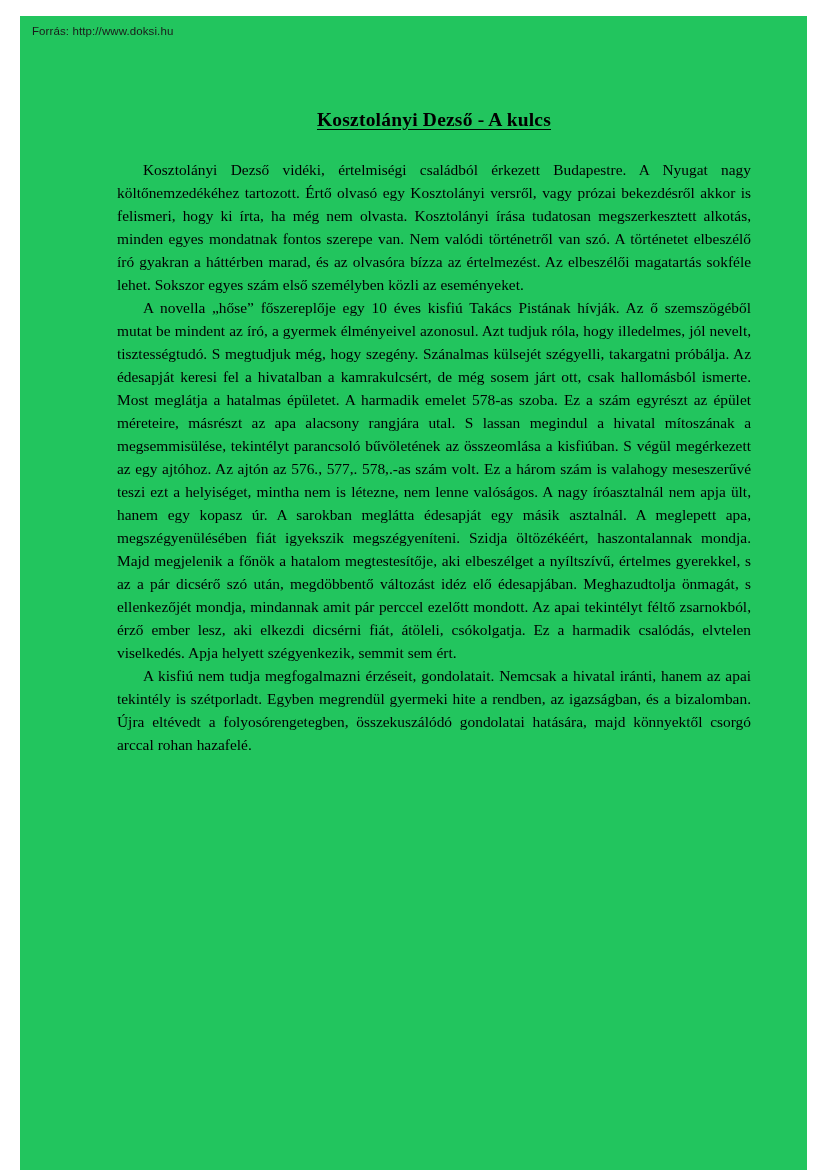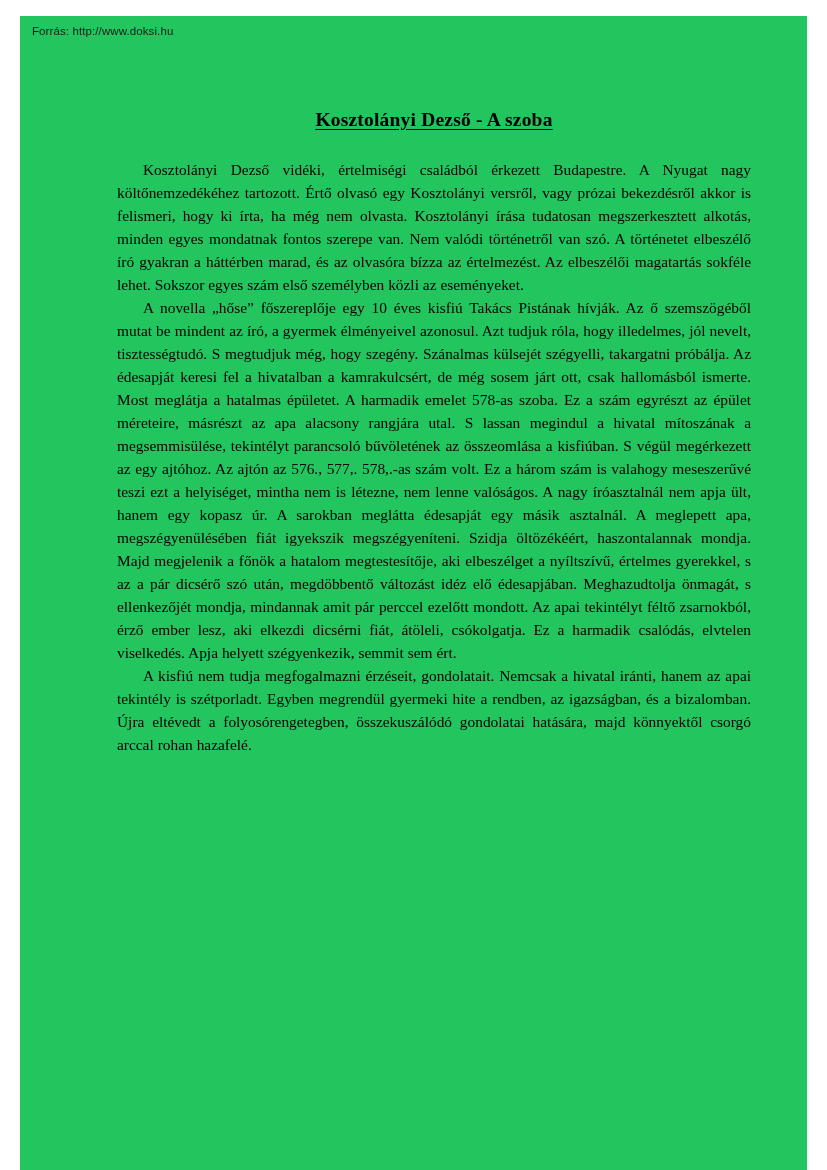--- a/index.html
+++ b/index.html
@@ -69,21 +69,21 @@
 </style>
 </head>
 <body>
 
 <div class="page">
 
   <div class="source-header">Forrás: http://www.doksi.hu</div>
 
   <div class="doc-body">
 
-    <h1 class="doc-title">Kosztolányi Dezső - A szoba</h1>
+    <h1 class="doc-title">Kosztolányi Dezső - A kulcs</h1>
 
     <p class="doc-paragraph">Kosztolányi Dezső vidéki, értelmiségi családból érkezett Budapestre. A Nyugat nagy költőnemzedékéhez tartozott. Értő olvasó egy Kosztolányi versről, vagy prózai bekezdésről akkor is felismeri, hogy ki írta, ha még nem olvasta. Kosztolányi írása tudatosan megszerkesztett alkotás, minden egyes mondatnak fontos szerepe van. Nem valódi történetről van szó. A történetet elbeszélő író gyakran a háttérben marad, és az olvasóra bízza az értelmezést. Az elbeszélői magatartás sokféle lehet. Sokszor egyes szám első személyben közli az eseményeket.</p>
 
     <p class="doc-paragraph">A novella „hőse” főszereplője egy 10 éves kisfiú Takács Pistának hívják.  Az ő szemszögéből mutat be mindent az író, a gyermek élményeivel azonosul. Azt tudjuk róla, hogy illedelmes, jól nevelt, tisztességtudó. S megtudjuk még, hogy szegény. Szánalmas külsejét szégyelli, takargatni próbálja. Az édesapját keresi fel a hivatalban a kamrakulcsért, de még sosem járt ott, csak hallomásból ismerte. Most meglátja a hatalmas épületet. A harmadik emelet 578-as szoba. Ez a szám egyrészt az épület méreteire, másrészt az apa alacsony rangjára utal. S lassan megindul a hivatal mítoszának a megsemmisülése, tekintélyt parancsoló bűvöletének az összeomlása a kisfiúban. S végül megérkezett az egy ajtóhoz. Az ajtón az 576., 577,. 578,.-as szám volt. Ez a három szám is valahogy meseszerűvé teszi ezt a helyiséget, mintha nem is létezne, nem lenne valóságos. A nagy íróasztalnál nem apja ült, hanem egy kopasz úr. A sarokban meglátta édesapját egy másik asztalnál. A meglepett apa, megszégyenülésében fiát igyekszik megszégyeníteni. Szidja öltözékéért, haszontalannak mondja. Majd megjelenik a főnök a hatalom megtestesítője, aki elbeszélget a nyíltszívű, értelmes gyerekkel, s az a pár dicsérő szó után, megdöbbentő változást idéz elő édesapjában. Meghazudtolja önmagát, s ellenkezőjét mondja, mindannak amit pár perccel ezelőtt mondott. Az apai tekintélyt féltő zsarnokból, érző ember lesz, aki elkezdi dicsérni fiát, átöleli, csókolgatja. Ez a harmadik csalódás, elvtelen viselkedés. Apja helyett szégyenkezik, semmit sem ért.</p>
 
     <p class="doc-paragraph">A kisfiú nem tudja megfogalmazni érzéseit, gondolatait. Nemcsak a hivatal iránti, hanem az apai tekintély is szétporladt. Egyben megrendül gyermeki hite a rendben, az igazságban, és a bizalomban. Újra eltévedt a folyosórengetegben, összekuszálódó gondolatai hatására, majd könnyektől csorgó arccal rohan hazafelé.</p>
 
   </div>
 
 </div>

